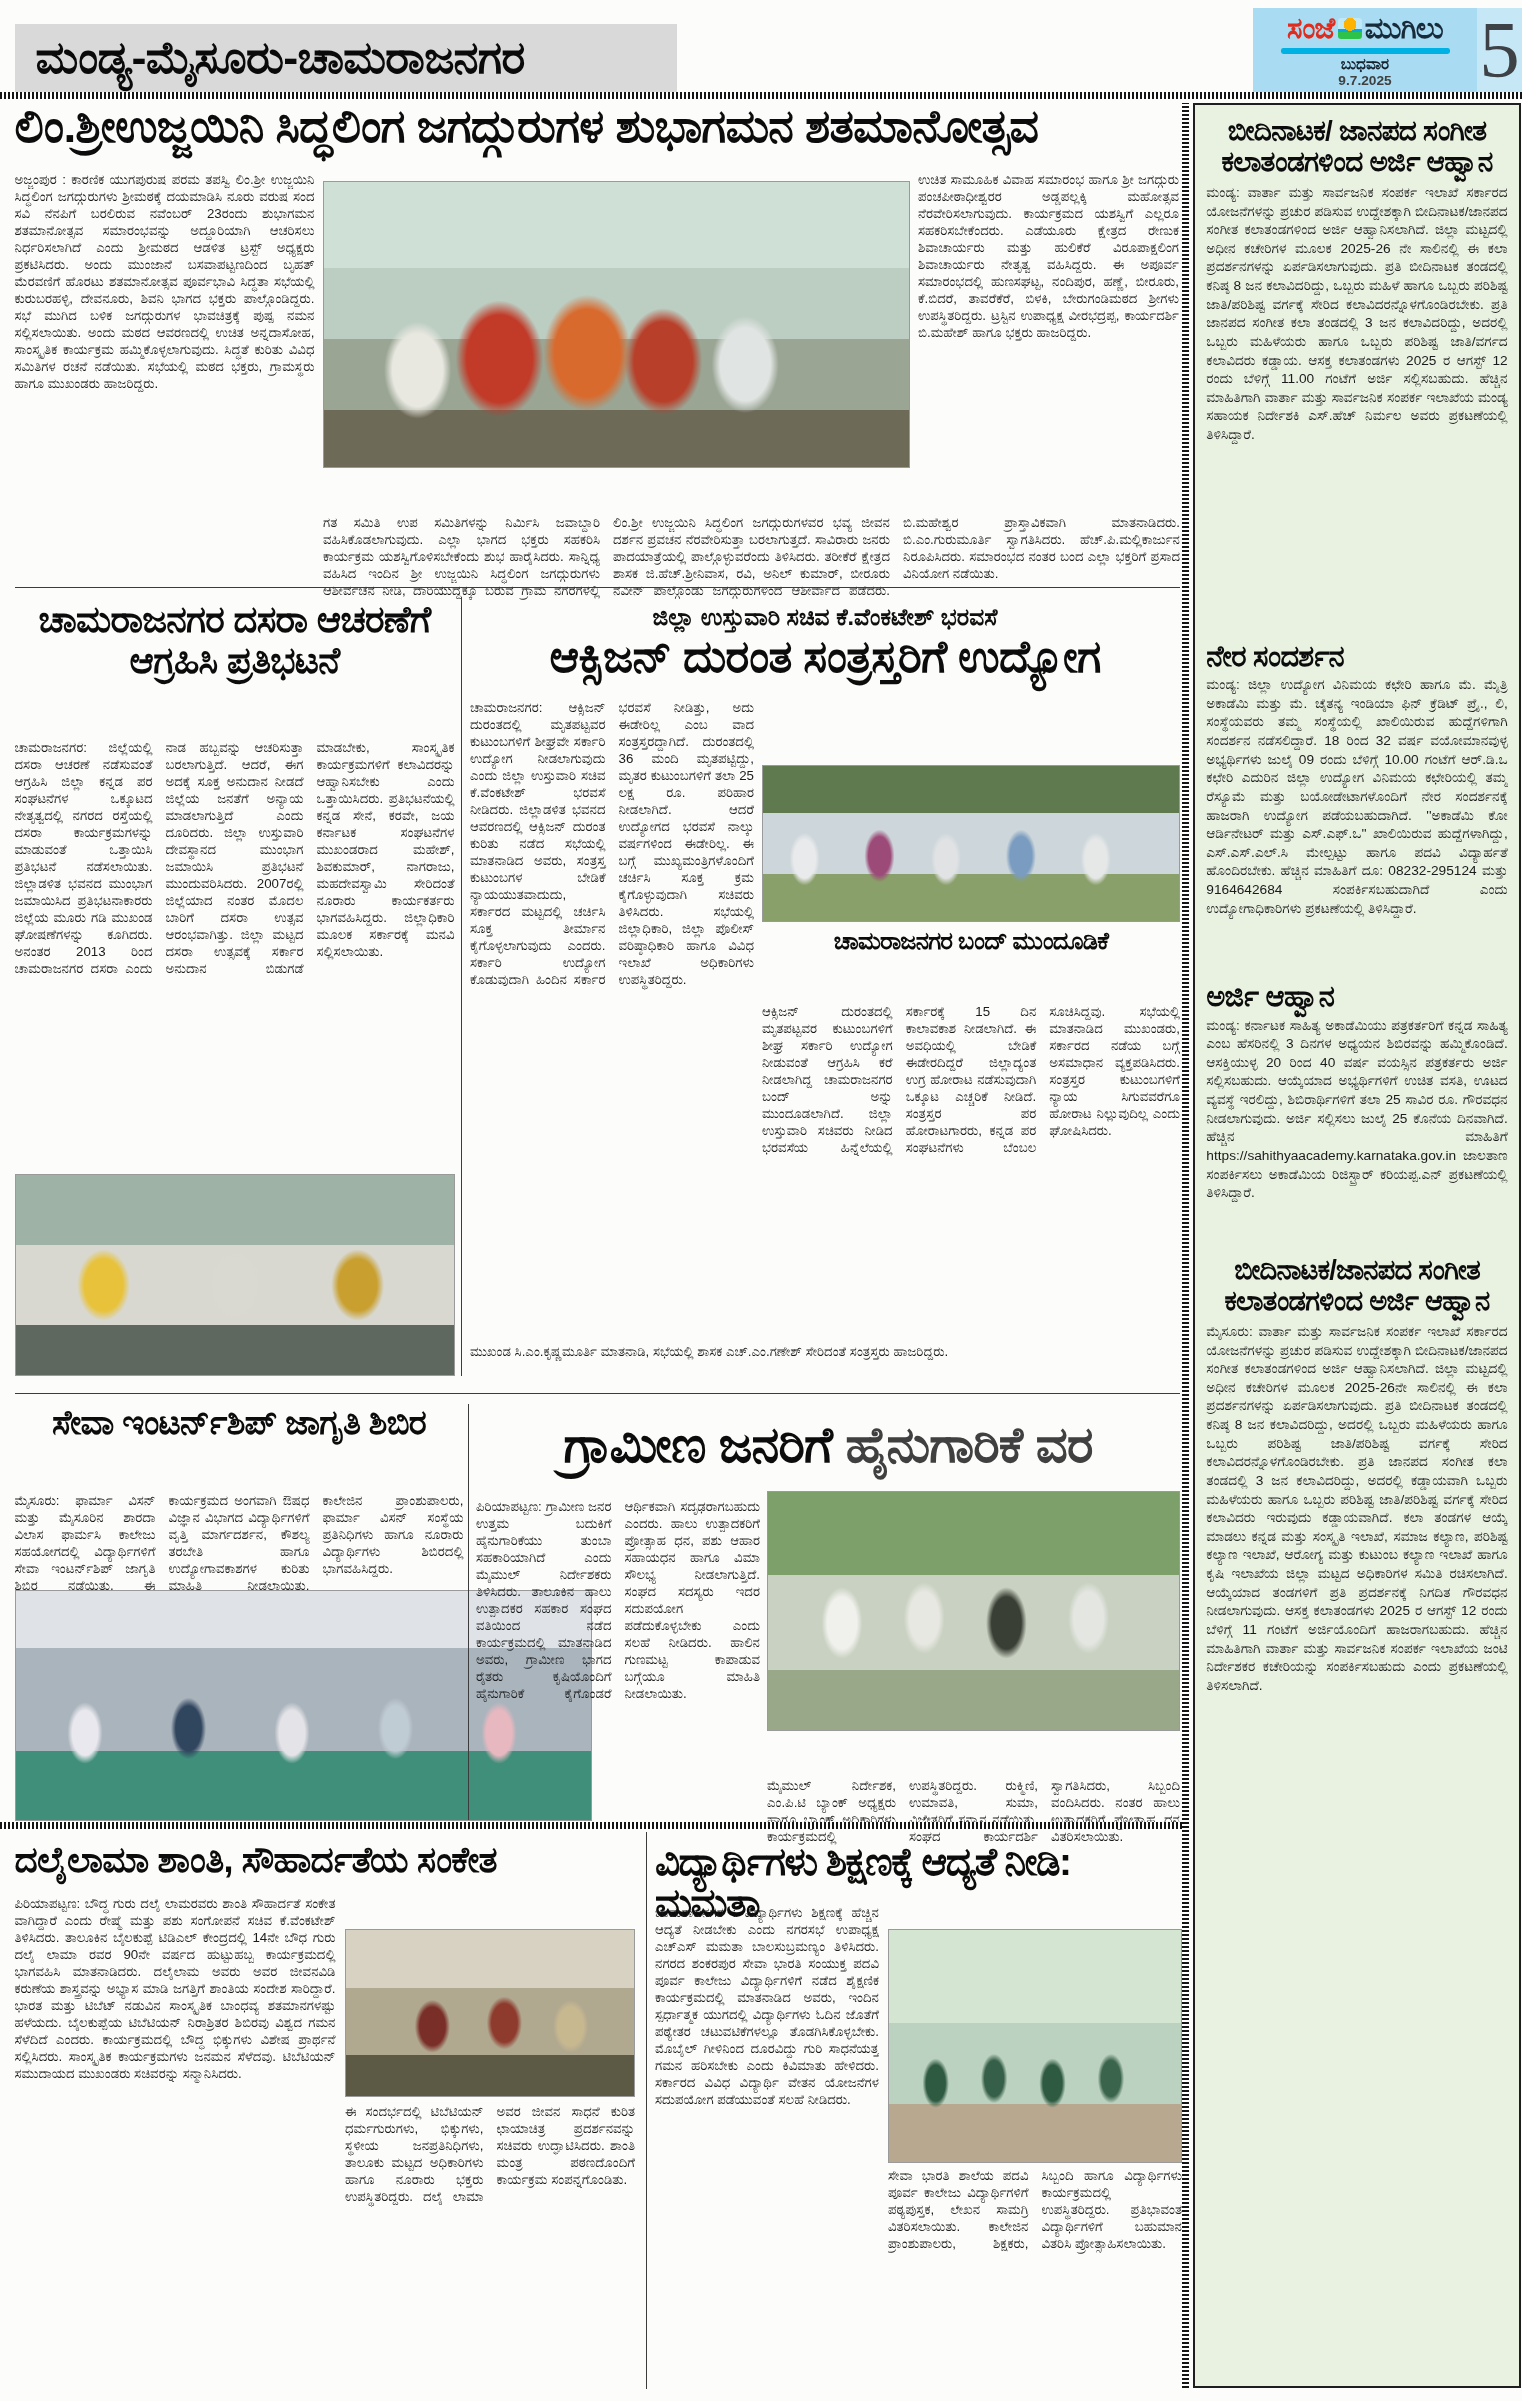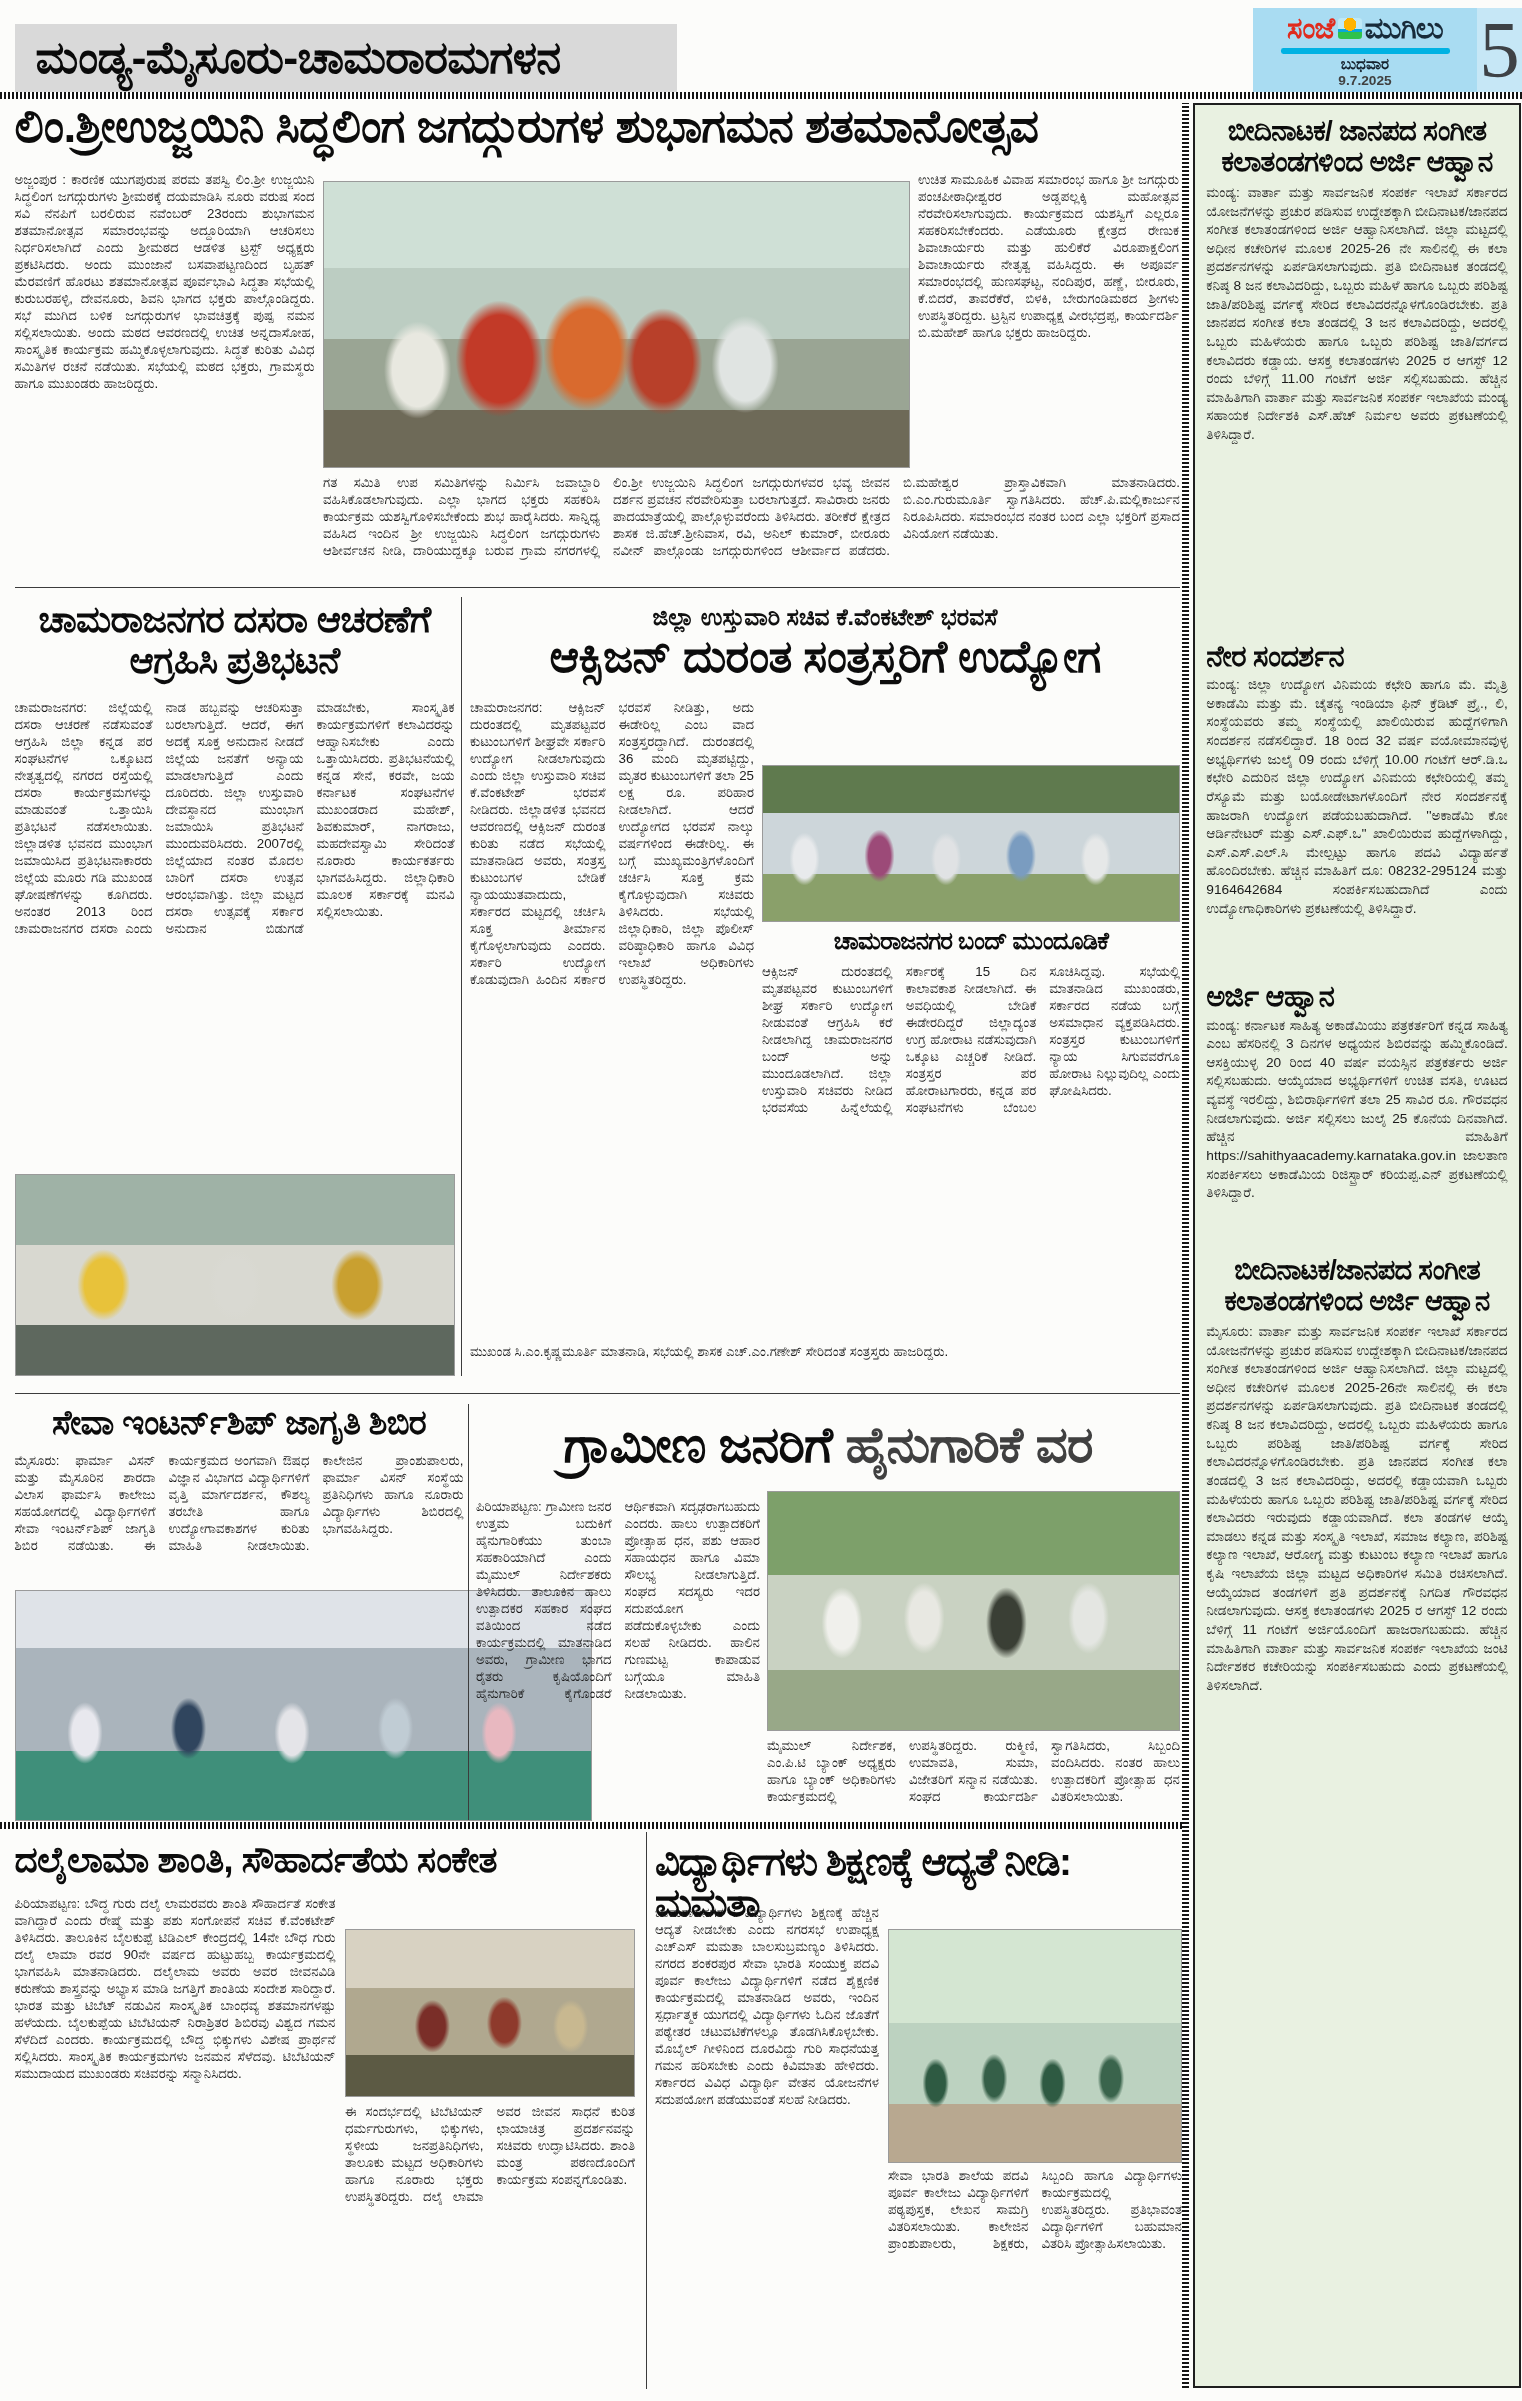--- a/index.html
+++ b/index.html
@@ -3,21 +3,21 @@
 <meta charset="utf-8">
 <style>
   html,body{margin:0;padding:0;background:#888;}
   .page{position:relative;width:1523px;height:2401px;background:#fcfcfa;
         font-family:"Liberation Sans",sans-serif;overflow:hidden;margin:0 auto;}
   .abs{position:absolute;box-sizing:border-box;}
   .headline{font-weight:bold;color:#0c0c0c;line-height:1.06;letter-spacing:-0.8px;}
   .center{text-align:center;}
   .body-text{font-size:13.3px;line-height:1.28;text-align:justify;color:#1b1b1b;overflow:hidden;}
   .cols2{column-count:2;column-gap:13px;}
-  .cols3{column-count:3;column-gap:13px;}
+  .cols3{column-count:3;column-gap:13px;margin-top:40px;}
   .photo{overflow:hidden;border:0.8px solid #9a9a9a;}
   .rule-h{background:#3c3c3c;height:1.6px;}
   .rule-v{background:#3c3c3c;width:1.6px;}
   .hatch-h{background:repeating-linear-gradient(90deg,#151515 0 1.6px,#ffffff 1.6px 4px);}
   .hatch-v{background:repeating-linear-gradient(0deg,#151515 0 1.6px,#ffffff 1.6px 4px);}
   .sidebar{background:#e9f1e1;border:2.4px solid #1e1e1e;}
   .sidebar .body-text{font-size:13.7px;line-height:1.36;}
   .kicker{font-weight:bold;color:#101010;}
   .region-box{background:#d9d9d9;color:#0a0a0a;font-weight:bold;display:flex;align-items:center;padding-left:21px;letter-spacing:-0.8px;}
   .masthead{background:#a9dcf2;display:flex;flex-direction:column;align-items:center;justify-content:center;}
@@ -32,21 +32,21 @@
   .logo-rule{width:169px;height:5.6px;background:#00b2e3;border-radius:2.4px;margin:2.4px 0 1.6px 0;}
   .masthead-day{font-weight:bold;font-size:15.3px;color:#14202c;}
   .masthead-date{font-size:13.7px;color:#404040;font-weight:bold;}
 </style>
 </head>
 <body>
 
 <div class="page">
 
   <div class="abs region-box" style="left:14.5px;top:24px;width:662px;height:68px;font-size:45px;">
-    <span>ಮಂಡ್ಯ-ಮೈಸೂರು-ಚಾಮರಾರಮಗಳನ</span>
+    <span>ಮಂಡ್ಯ-ಮೈಸೂರು-ಚಾಮರಾಜನಗರ</span>
   </div>
 
   <div class="abs masthead" style="left:1253px;top:8px;width:224px;height:84px;">
     <div class="logo-line">
       <span class="logo-red">ಸಂಜೆ</span>
       <span class="sun-icon"></span>
       <span class="logo-dark">ಮುಗಿಲು</span>
     </div>
     <div class="logo-rule"></div>
     <div class="masthead-day">ಬುಧವಾರ</div>

